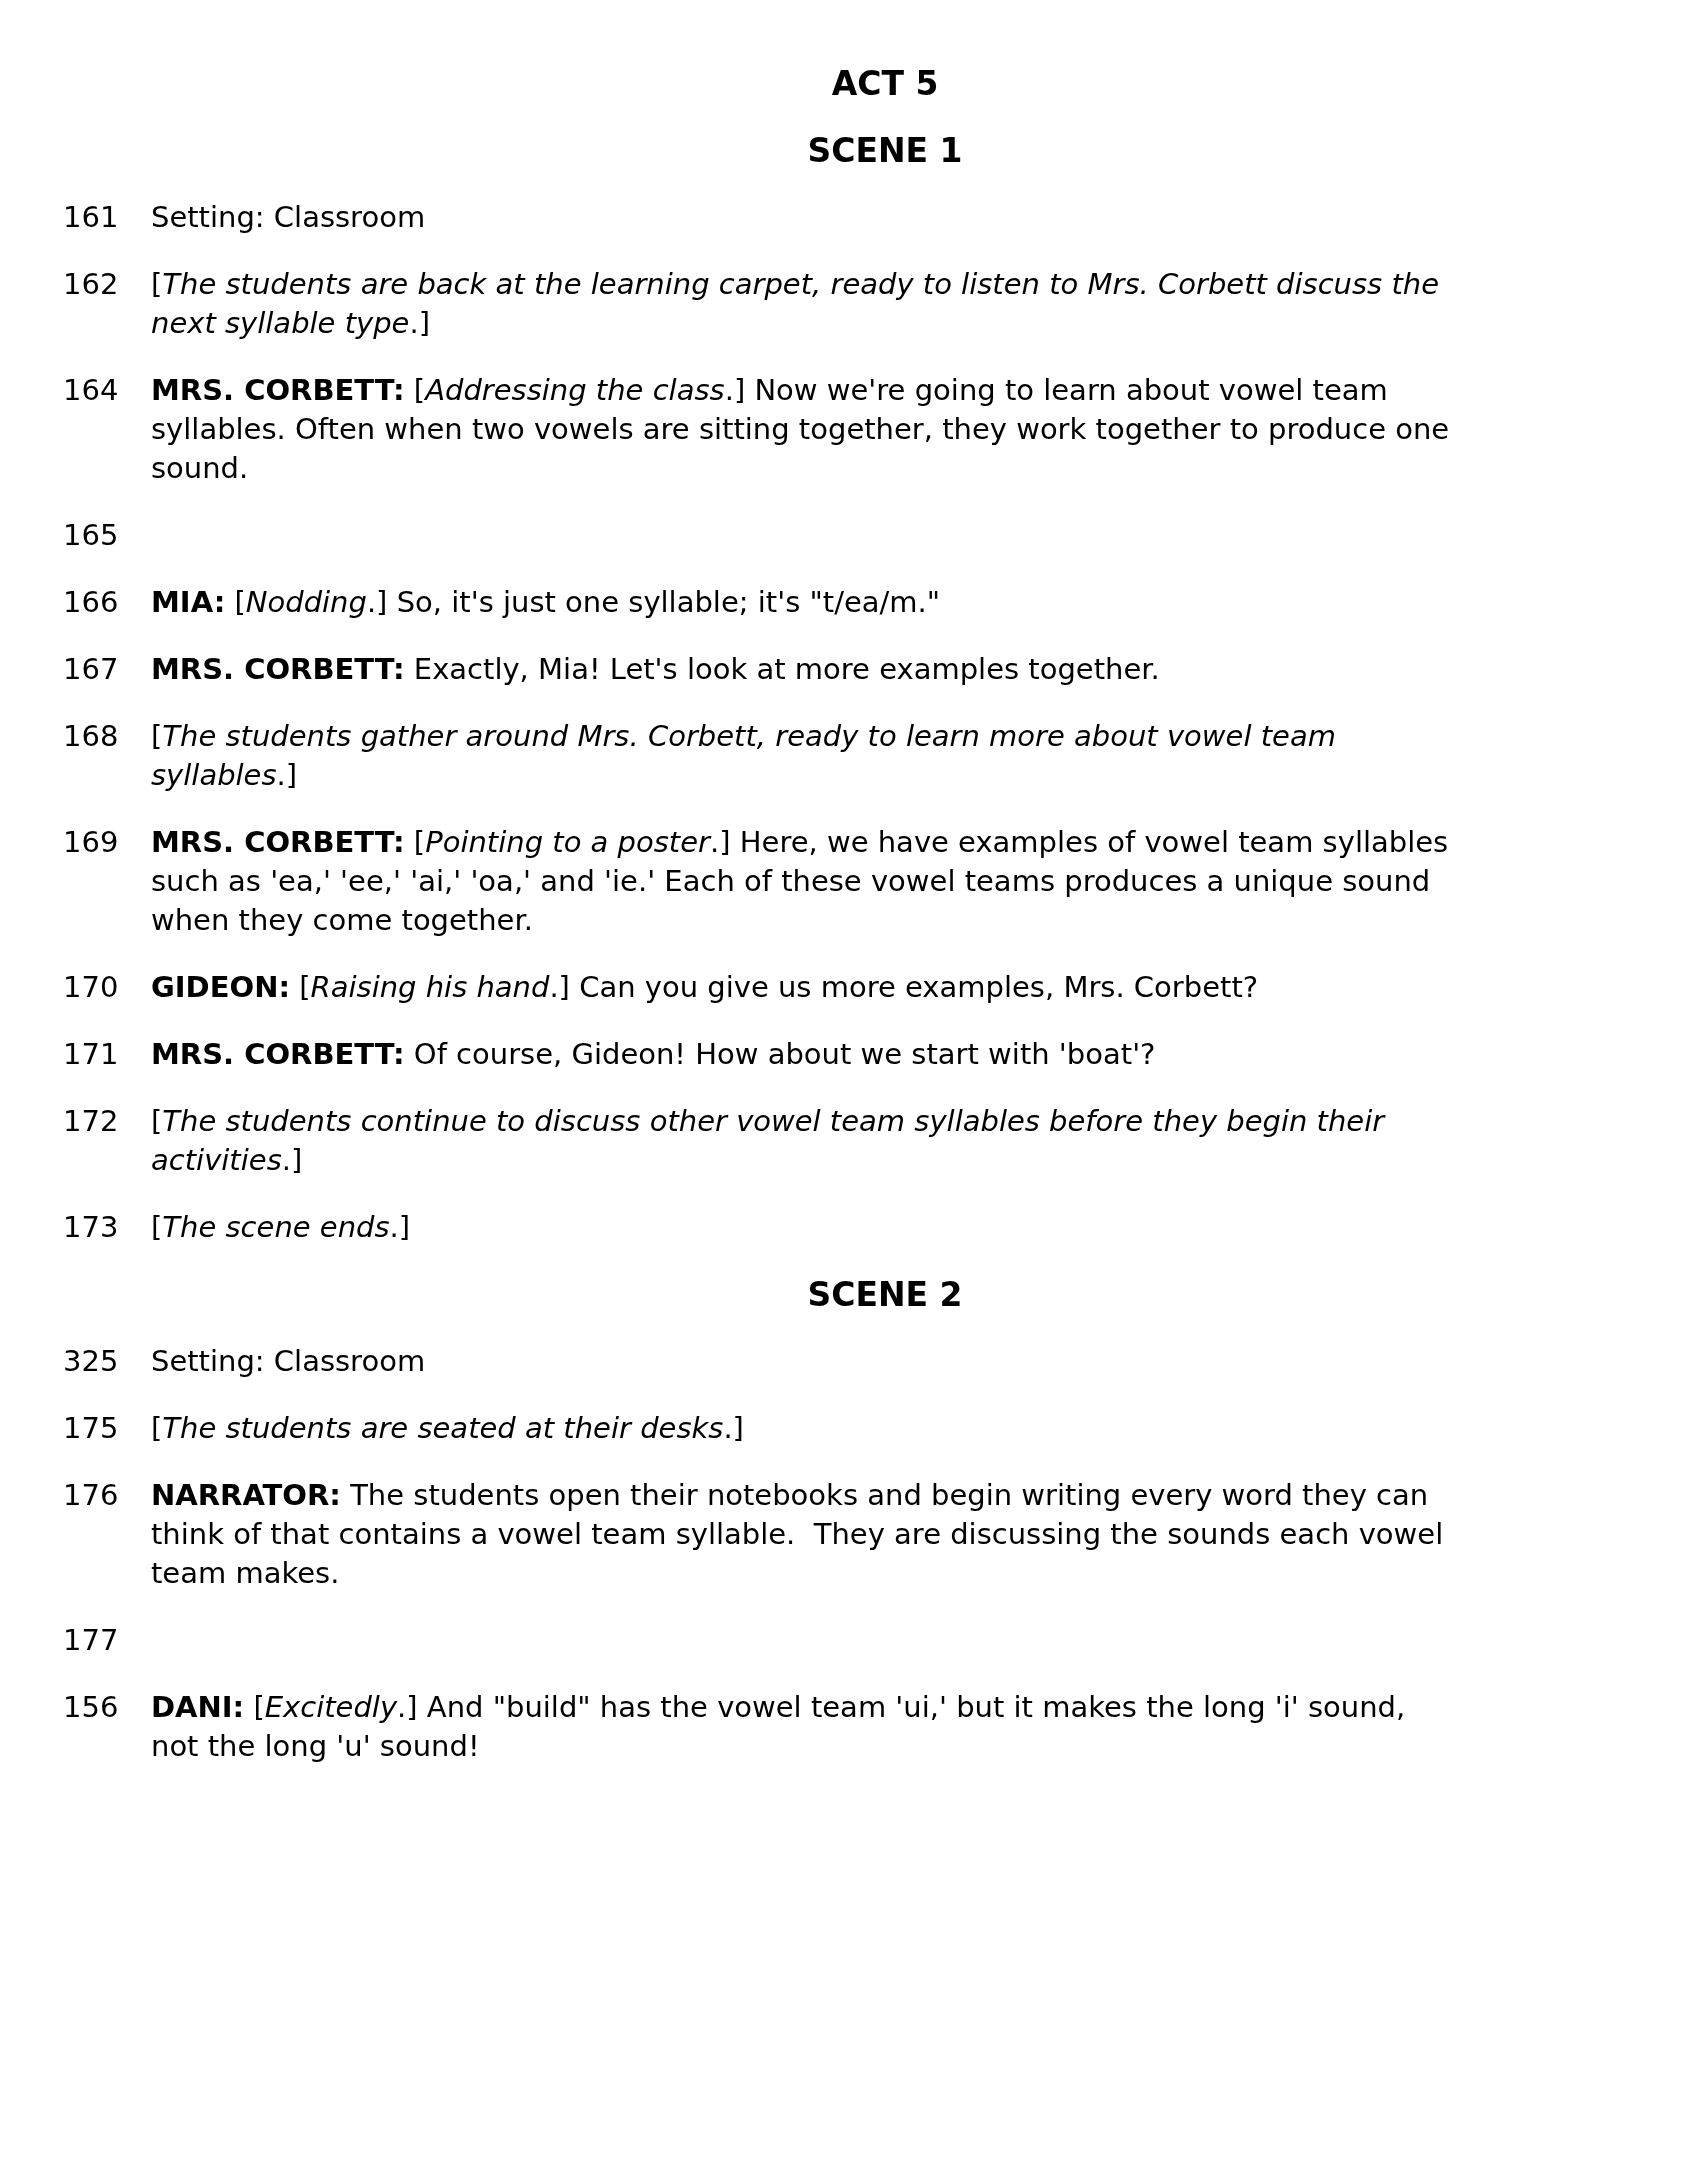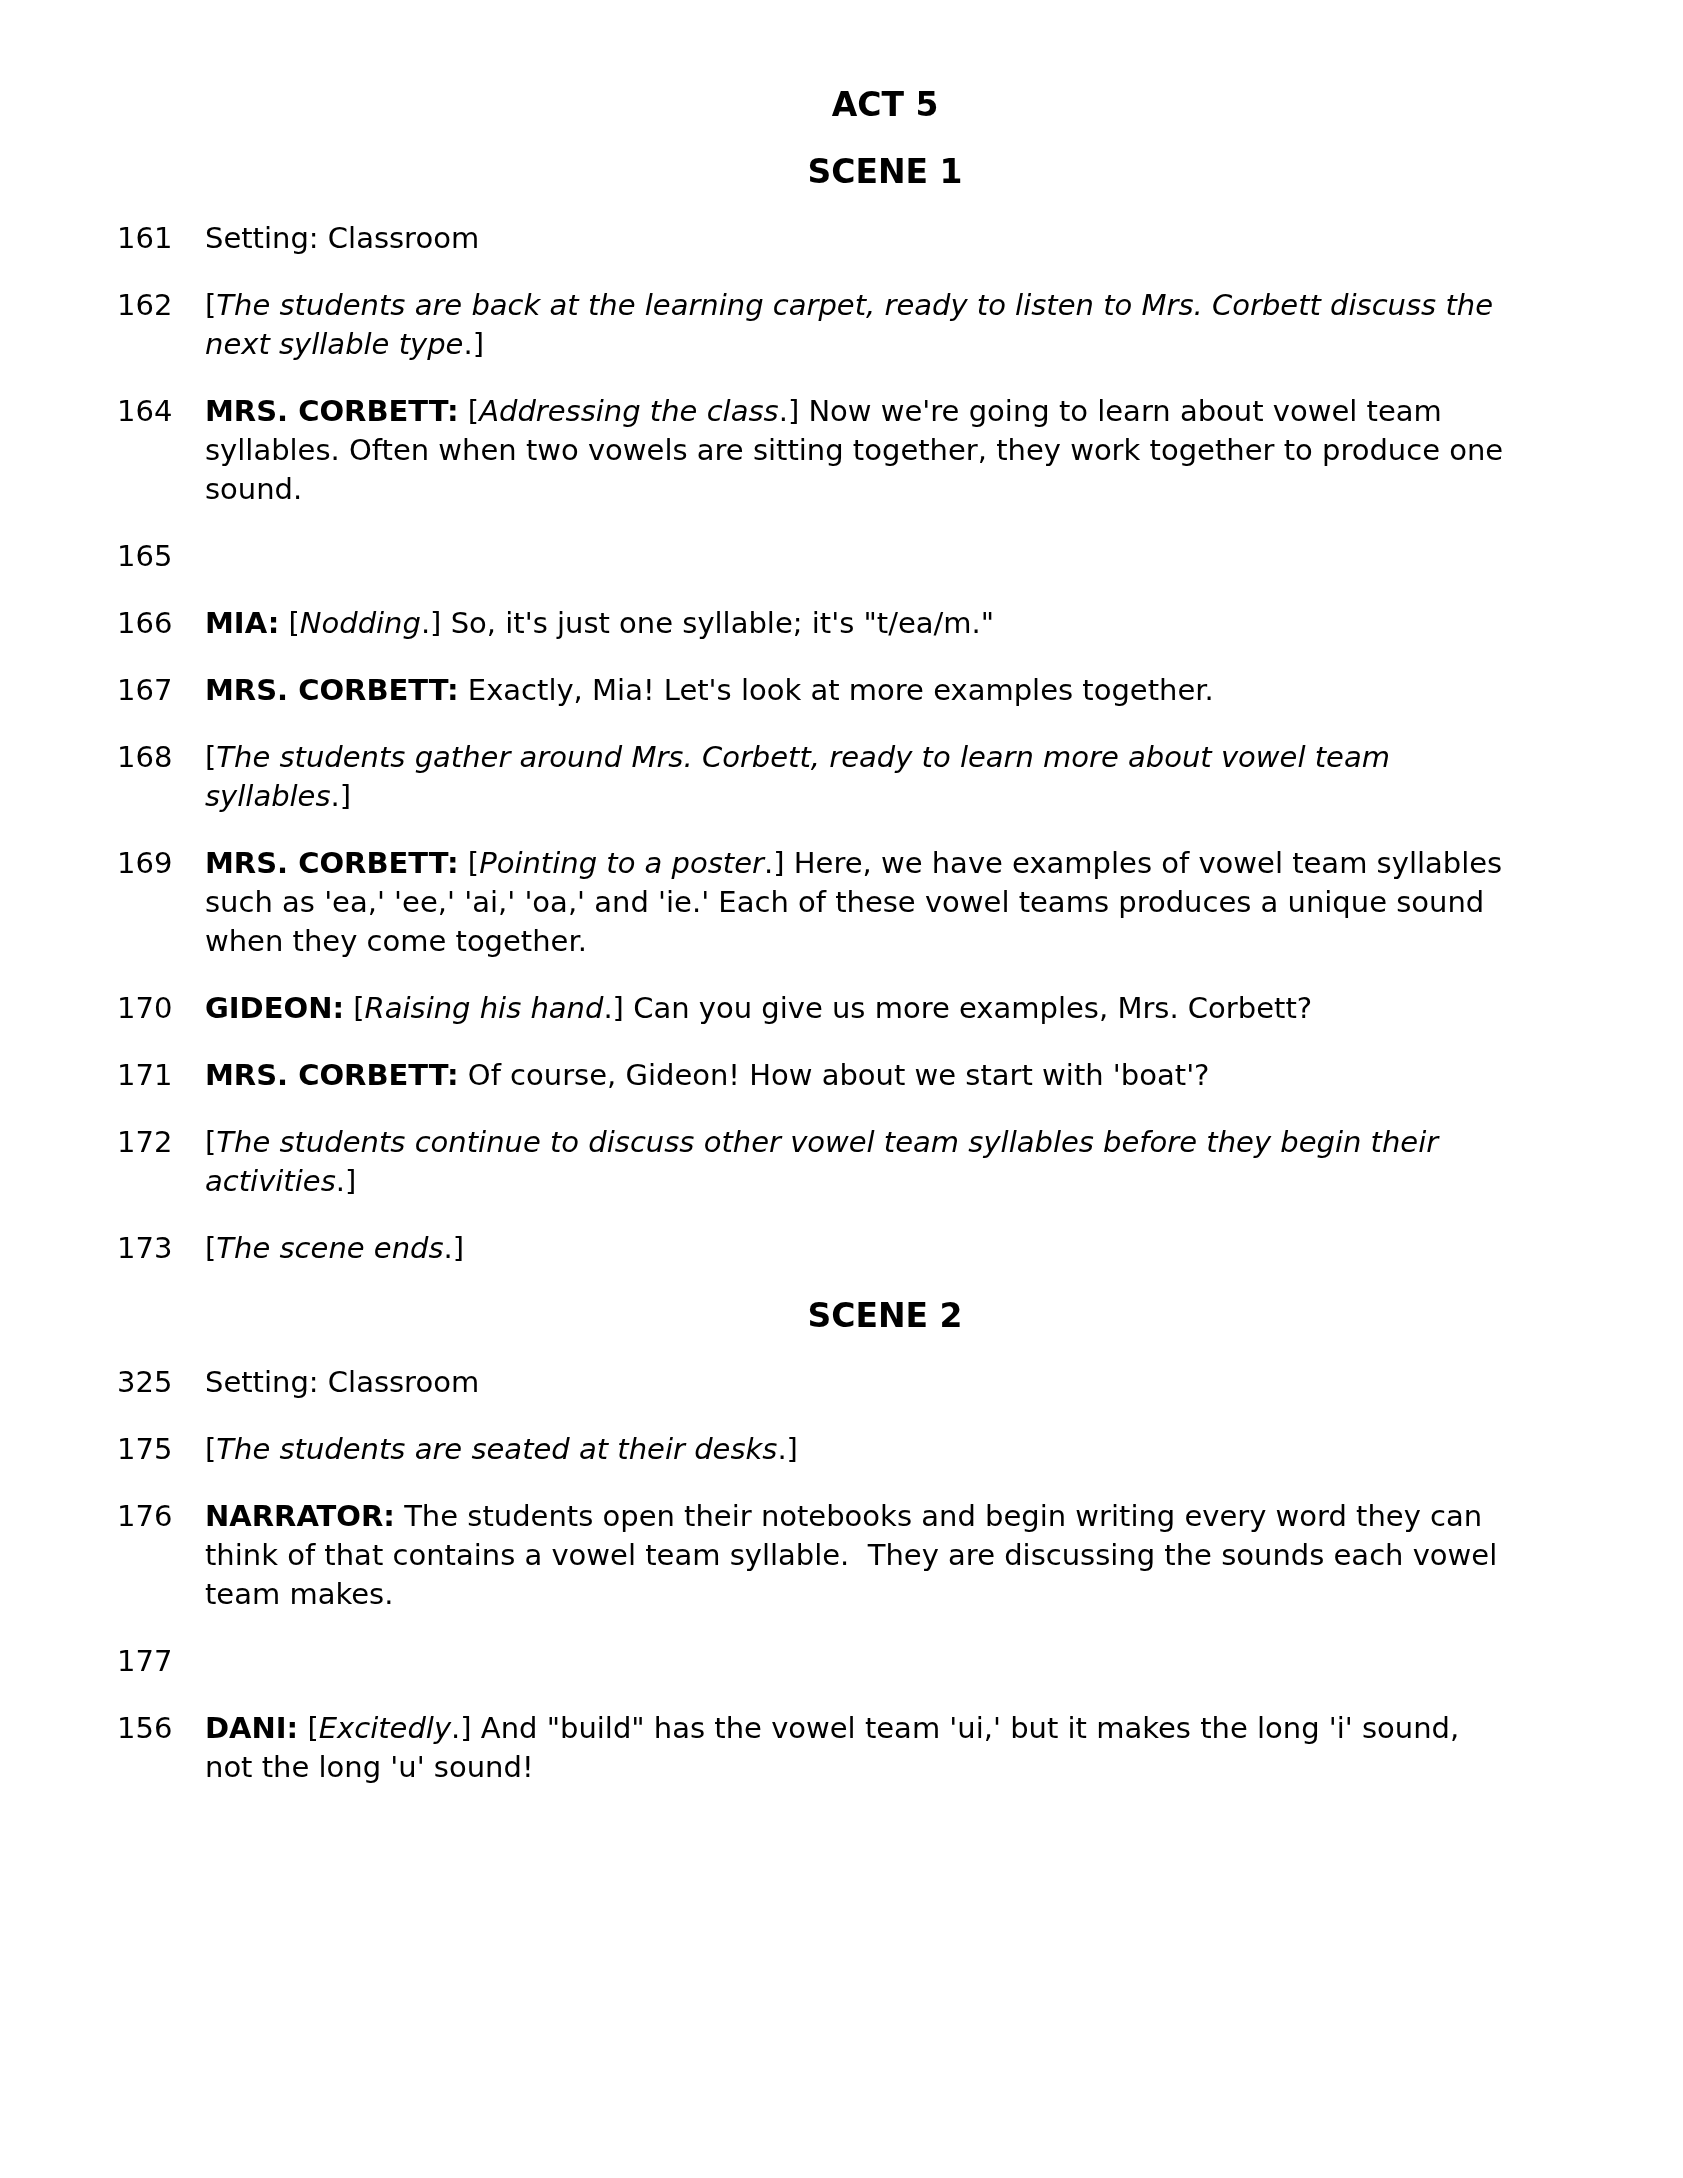--- a/index.html
+++ b/index.html
@@ -10,41 +10,41 @@
   .page {
     position: relative;
     width: 1683px;
     height: 2178px;
     background: #ffffff;
     color: #000000;
     font-family: "DejaVu Sans", "Liberation Sans", sans-serif;
     overflow: hidden;
   }
   .content {
-    padding-top: 85px;
+    padding-top: 64px;
   }
   .heading {
     margin-left: 205px;
     width: 1360px;
     text-align: center;
     font-weight: bold;
     font-size: 33px;
     line-height: 39px;
     margin-bottom: 28px;
   }
   .row {
     display: flex;
     align-items: flex-start;
     font-size: 29px;
     line-height: 39px;
     margin-bottom: 28px;
   }
   .num {
     flex: none;
-    margin-left: 117px;
+    margin-left: 63px;
     width: 88px;
   }
   .txt {
     flex: none;
     width: 1416px;
     white-space: pre-wrap;
   }
   .seg-r { font-style: normal; font-weight: normal; }
   .seg-b { font-weight: bold; }
   .seg-i { font-style: italic; }

